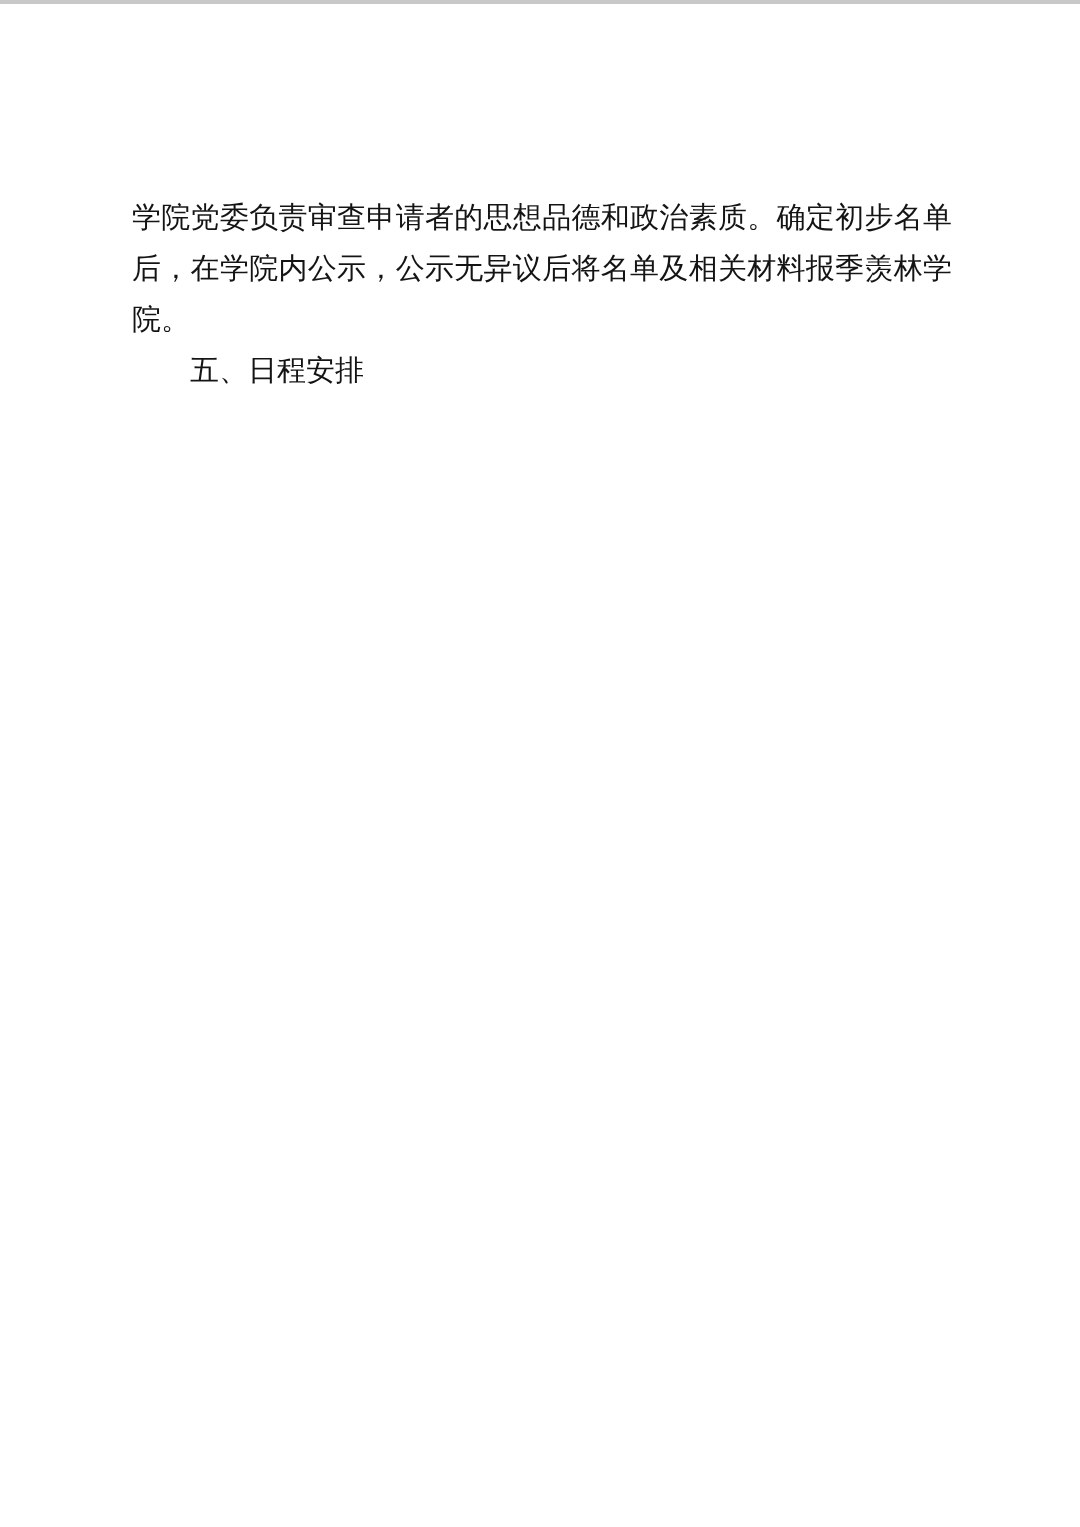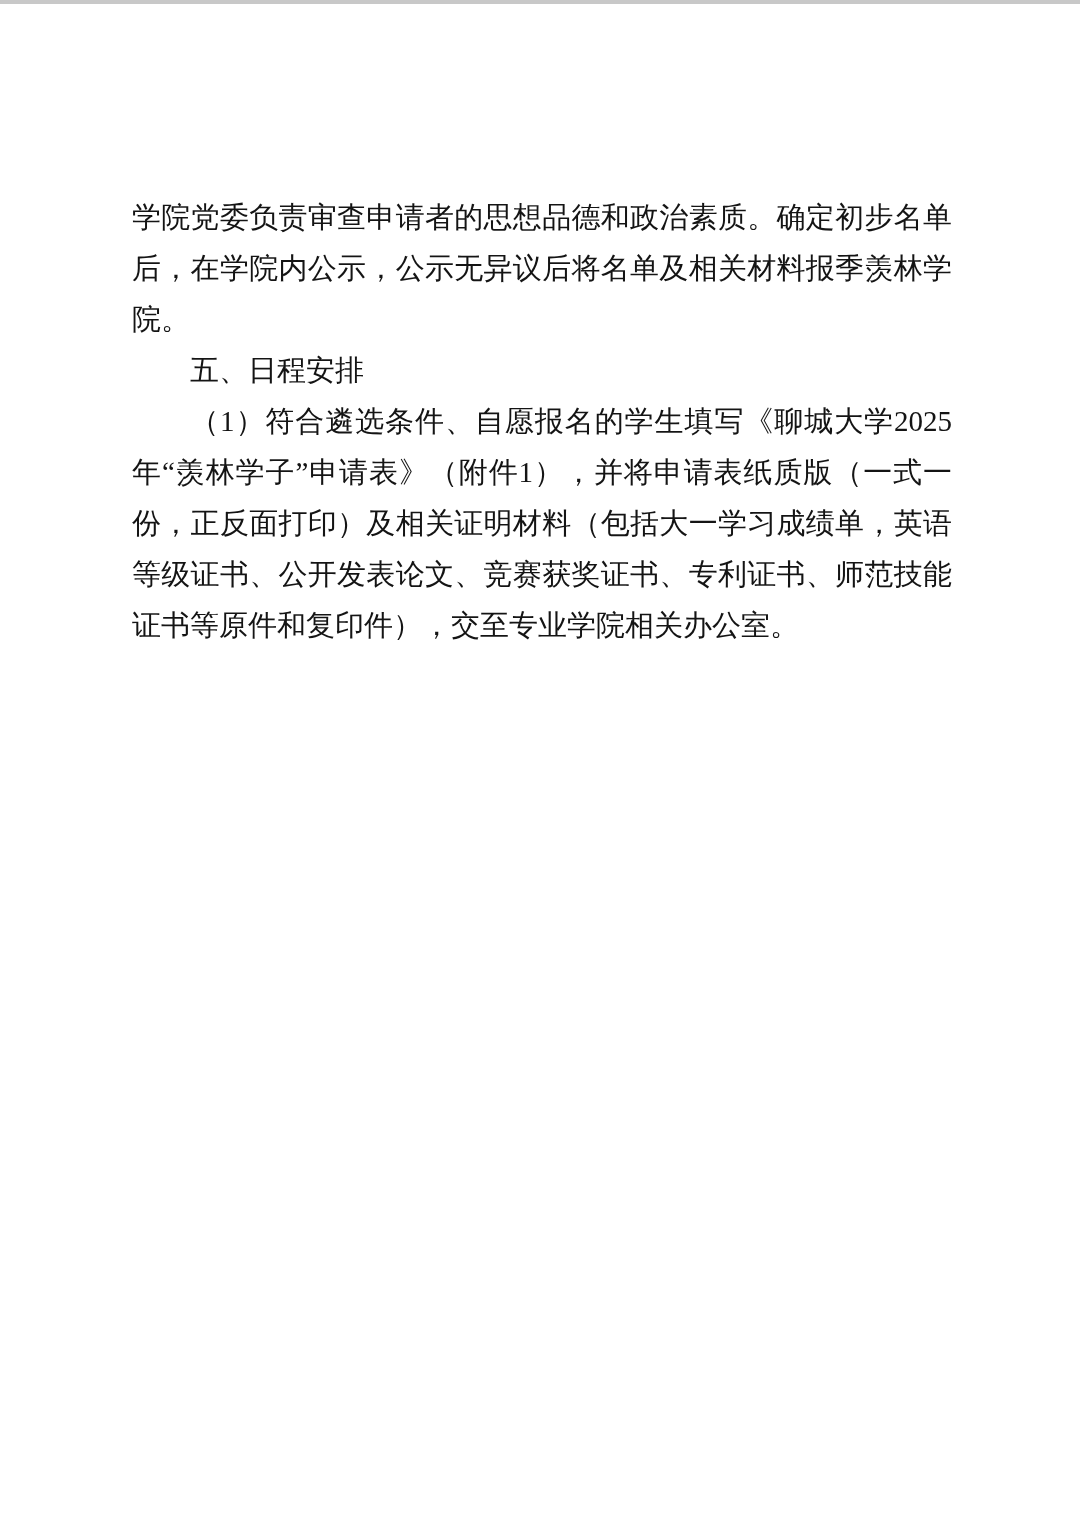--- a/index.html
+++ b/index.html
@@ -57,17 +57,16 @@
 
   <div class="content">
 
     <p class="para-flush">学院党委负责审查申请者的思想品德和政治素质。确定初步名单后，在学院内公示，公示无异议后将名单及相关材料报季羡林学院。</p>
 
 
 
     <h2 class="heading">五、日程安排</h2>
 
 
-    <p class="para-indent">（1）符合遴选条件、自愿报名的学生填写《聊城大学2025年“羡林学子”申请表》（附件1），并将申请表纸质版（一式一份，正反面打印）及相关证明材料（包括大一学习成绩单，英语等级证书、公开发表论文、竞赛获奖证书、专利证书、师范技能证书等原件和复印件），交至专业学院相关办公室。</p>
 
 
   </div>
 </div>
 
 </body></html>

